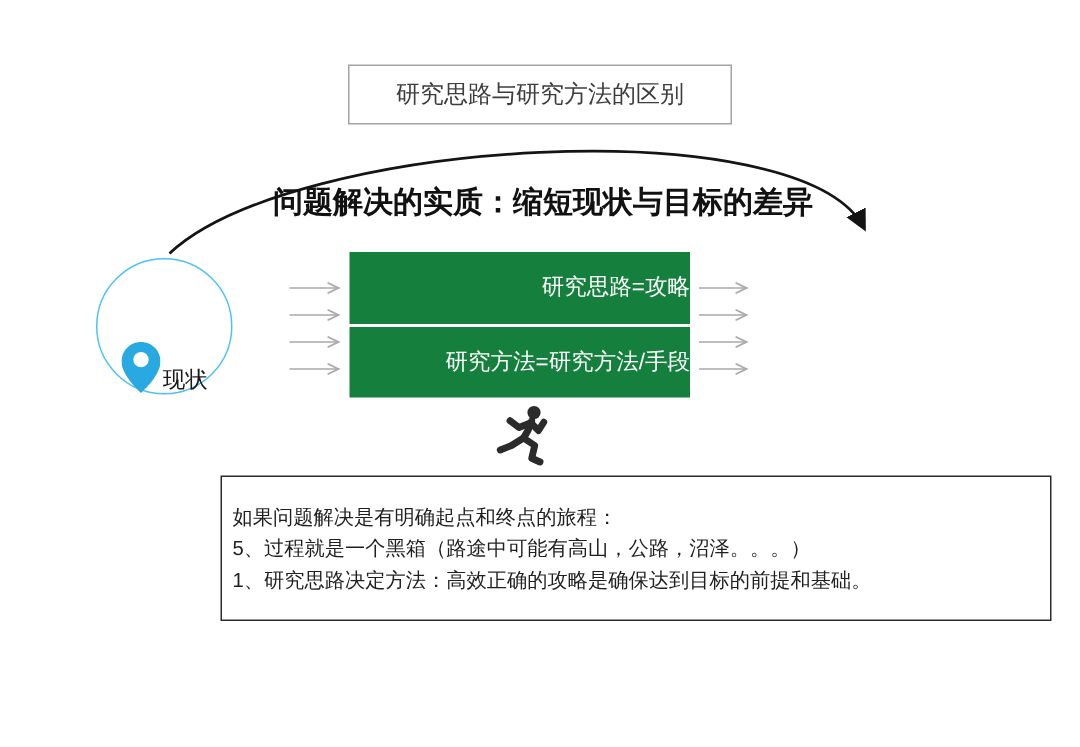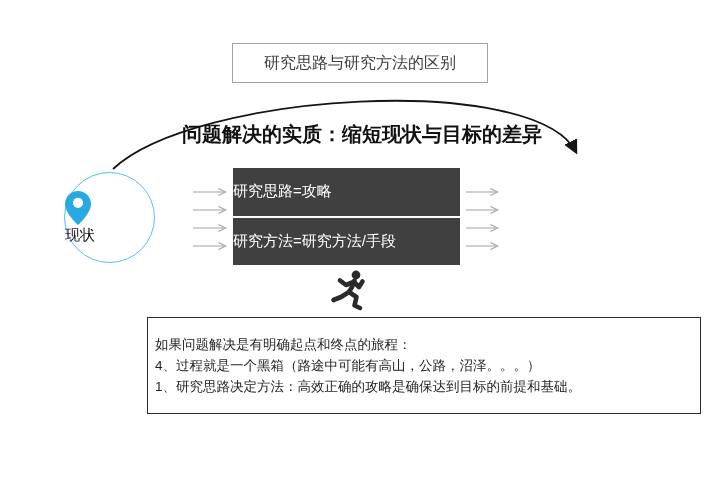--- a/index.html
+++ b/index.html
@@ -36,44 +36,44 @@
     text-align: center;
     font-size: 20px;
     font-weight: bold;
     color: #111111;
   }
   .node-circle {
     position: absolute;
     border: 1.5px solid #4fc1f5;
     border-radius: 50%;
     background: #ffffff;
-    display: flex; flex-direction: column;
-    align-items: flex-start; justify-content: center;
+    display: flex; flex-direction: row;
+    align-items: flex-end; justify-content: center;
     gap: 2px;
   }
   .node-circle.left  { left: 64px;  top: 172px; width: 91px; height: 91px; }
   .node-circle.right { left: 528px; top: 172px; width: 94px; height: 94px; }
   .node-label {
     font-size: 15px;
     color: #1a1a1a;
     line-height: 1.1;
   }
   .black-stack {
     position: absolute;
     left: 233px; top: 168px;
     width: 227px; height: 97px;
     display: flex; flex-direction: column;
     gap: 2px;
     background: #ffffff;
   }
   .black-box {
     flex: 1;
-    background: #404040;
+    background: #15803d;
     color: #ffffff;
-    display: flex; align-items: center; justify-content: flex-start;
+    display: flex; align-items: center; justify-content: flex-end;
     font-size: 15px;
   }
   .runner-wrap {
     position: absolute;
     left: 329px; top: 269px;
     width: 40px; height: 45px;
   }
   .note-box {
     position: absolute;
     left: 99px; top: 317px;
@@ -152,17 +152,17 @@
         <path d="M24.5 13 L17 16 L11 11.5"></path>
         <path d="M25 13 L30 18 L33.5 12.5"></path>
         <path d="M20 23 L27.5 28 L25.5 36.5 L31 39"></path>
         <path d="M20 23 L12 28 L4.5 31"></path>
       </g>
     </svg>
   </div>
 
   <div class="note-box">
     <div>如果问题解决是有明确起点和终点的旅程：</div>
-    <div>4、过程就是一个黑箱（路途中可能有高山，公路，沼泽。。。）</div>
+    <div>5、过程就是一个黑箱（路途中可能有高山，公路，沼泽。。。）</div>
     <div>1、研究思路决定方法：高效正确的攻略是确保达到目标的前提和基础。</div>
   </div>
 
 </div>
 
 </body></html>

